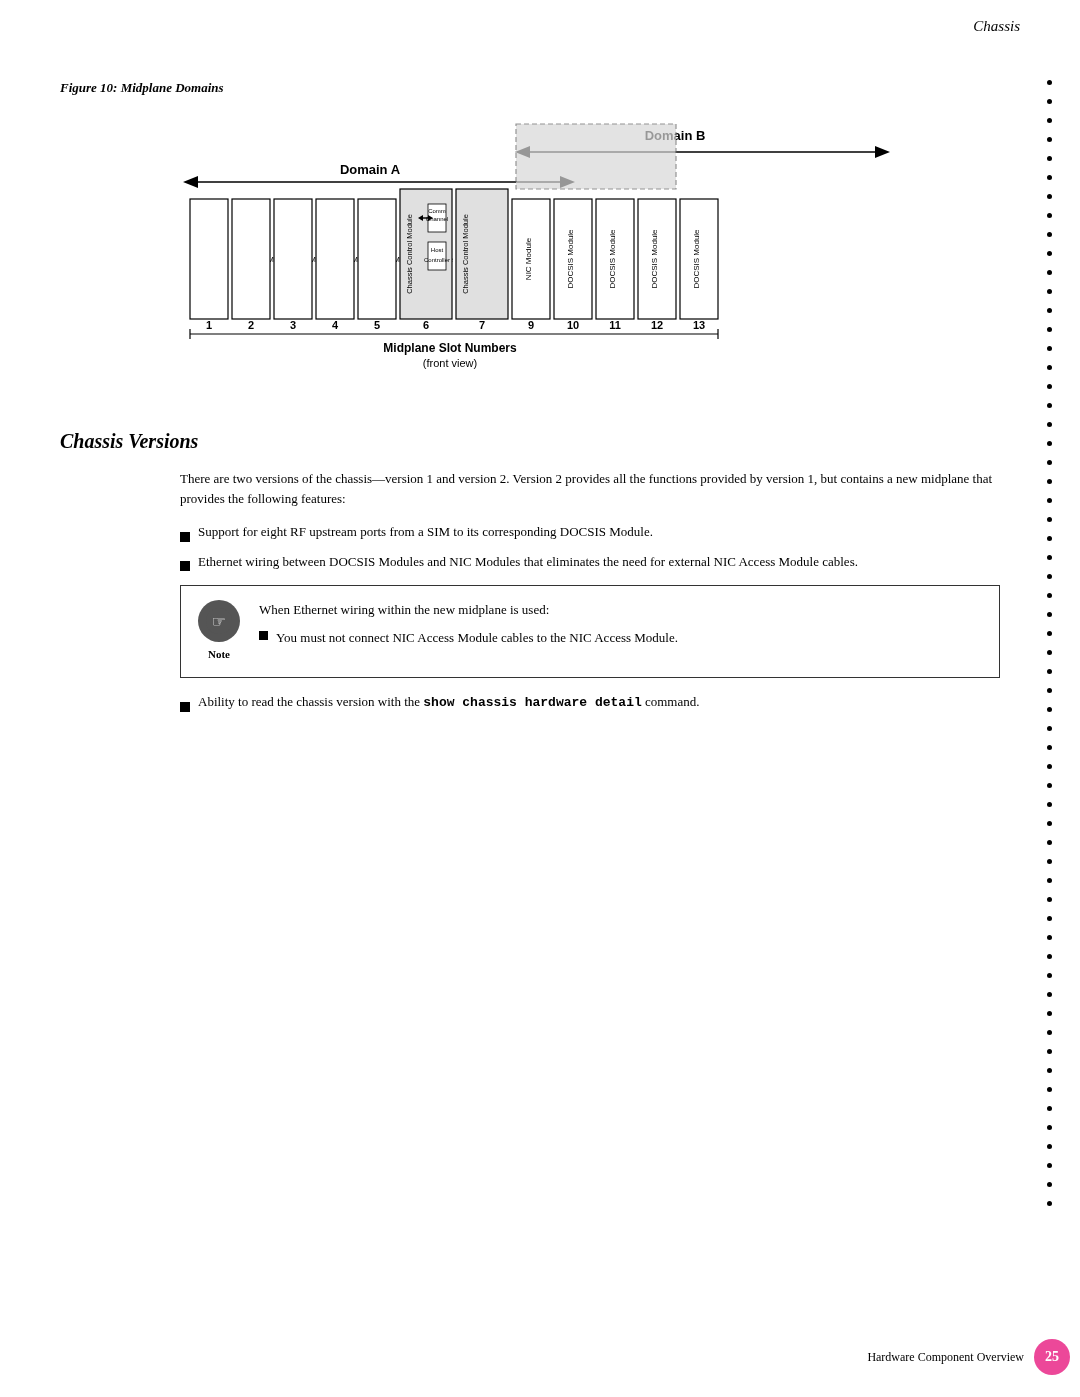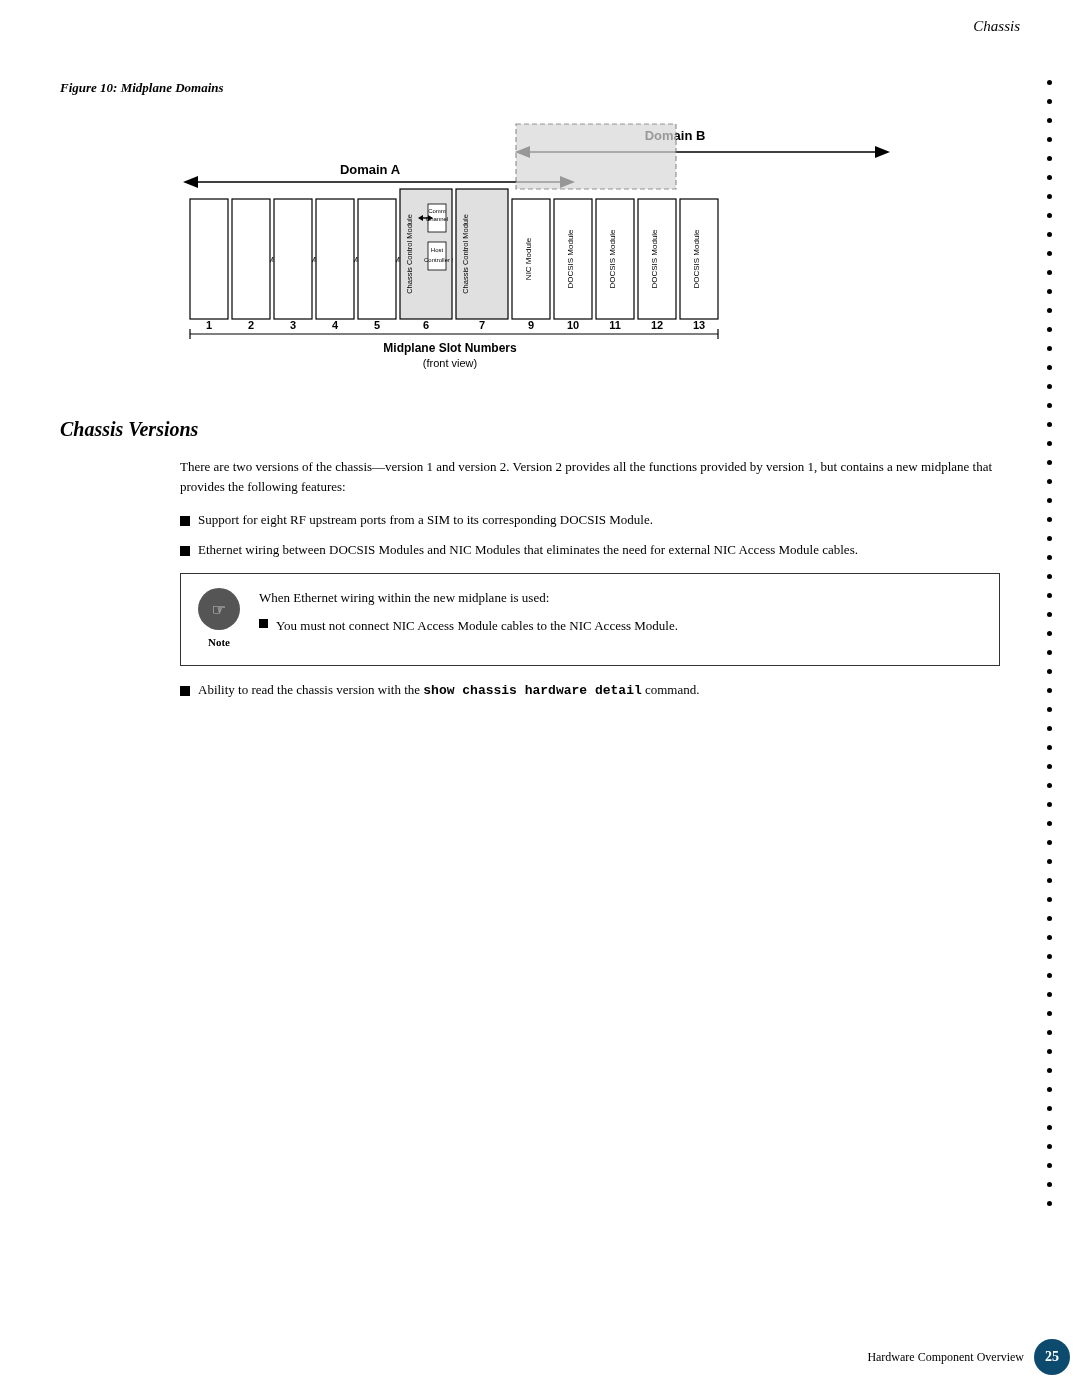--- a/index.html
+++ b/index.html
@@ -57,21 +57,21 @@
 
     .figure-title {
       font-weight: bold;
       font-size: 13px;
       margin-bottom: 18px;
       font-style: italic;
     }
 
     
     .chassis-versions {
-      margin-top: 44px;
+      margin-top: 56px;
     }
 
     .chassis-versions-title {
       font-style: italic;
       font-weight: bold;
       font-size: 20px;
       margin-bottom: 16px;
     }
 
     .cv-body {
@@ -85,21 +85,21 @@
       margin-bottom: 14px;
     }
 
     .bullet-list {
       list-style: none;
       margin-bottom: 14px;
     }
 
     .bullet-list li {
       display: flex;
-      align-items: center;
+      align-items: flex-end;
       margin-bottom: 10px;
       line-height: 1.5;
     }
 
     .bullet-square {
       display: inline-block;
       width: 10px;
       height: 10px;
       background: #000;
       min-width: 10px;
@@ -190,21 +190,21 @@
 
     .footer-text {
       font-size: 12px;
       color: #000;
       padding-right: 10px;
     }
 
     .page-number-badge {
       width: 36px;
       height: 36px;
-      background: #0c4a6e;
+      background: #ec4899;
       color: #fff;
       font-size: 14px;
       font-weight: bold;
       display: flex;
       align-items: center;
       justify-content: center;
       border-radius: 50%;
     }
 
     

